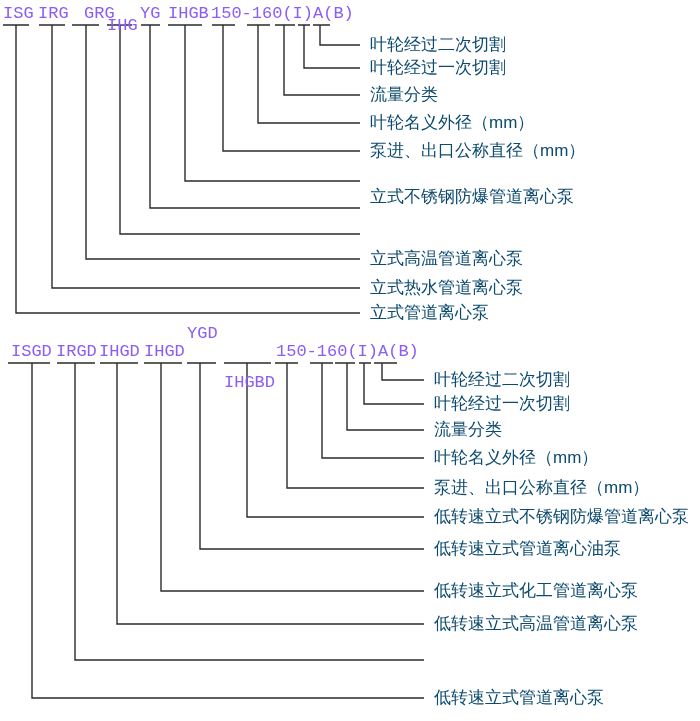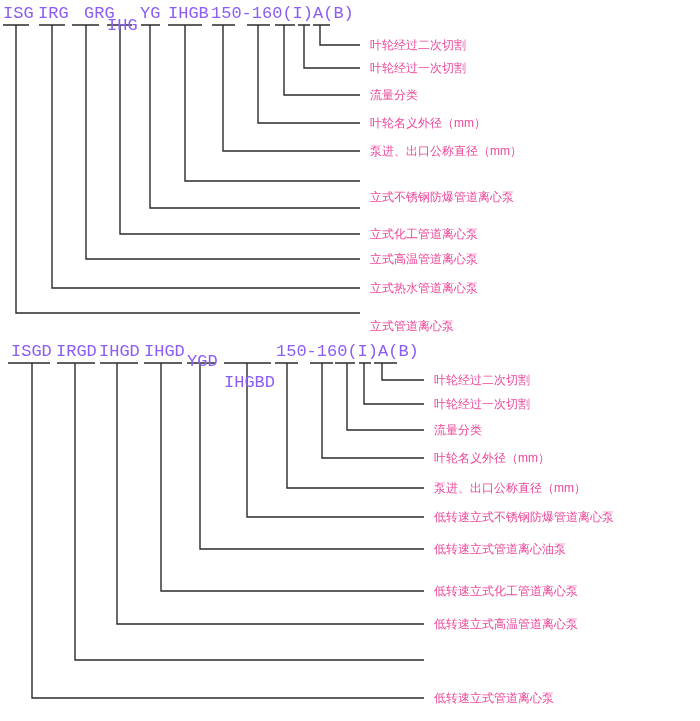--- a/index.html
+++ b/index.html
@@ -33,22 +33,22 @@
     font-family: "Liberation Mono", "DejaVu Sans Mono", monospace;
     font-size: 17px;
     font-weight: 400;
     letter-spacing: 0px;
     color: #8b5cf6;
     white-space: nowrap;
     line-height: 19px;
   }
   .leaf-label {
     position: absolute;
-    font-size: 12px;
-    color: #ec4899;
+    font-size: 17px;
+    color: #0c4a6e;
     white-space: nowrap;
     line-height: 20px;
     font-family: "Liberation Sans", "DejaVu Sans", sans-serif;
   }
 </style>
 </head>
 <body>
 
 <div id="stage">
 
@@ -86,30 +86,29 @@
   <span class="code-seg" style="left:140px; top:4px;">YG</span>
   <span class="code-seg" style="left:168px; top:4px;">IHGB</span>
   <span class="code-seg" style="left:211px; top:4px;">150-160(I)A(B)</span>
 
   <span class="leaf-label" style="left:370px; top:35px;">叶轮经过二次切割</span>
   <span class="leaf-label" style="left:370px; top:58px;">叶轮经过一次切割</span>
   <span class="leaf-label" style="left:370px; top:85px;">流量分类</span>
   <span class="leaf-label" style="left:370px; top:113px;">叶轮名义外径（mm）</span>
   <span class="leaf-label" style="left:370px; top:141px;">泵进、出口公称直径（mm）</span>
   <span class="leaf-label" style="left:370px; top:171px;margin-top:16px;">立式不锈钢防爆管道离心泵</span>
-  <span class="leaf-label" style="left:370px; top:224px;">立式化工管道离心泵</span>
   <span class="leaf-label" style="left:370px; top:278px;">立式热水管道离心泵</span>
   <span class="leaf-label" style="left:370px; top:249px;">立式高温管道离心泵</span>
-  <span class="leaf-label" style="left:370px; top:303px;margin-top:13px;">立式管道离心泵</span>
+  <span class="leaf-label" style="left:370px; top:303px;">立式管道离心泵</span>
 
   <span class="code-seg" style="left:11px;  top:342px;">ISGD</span>
   <span class="code-seg" style="left:56px;  top:342px;">IRGD</span>
   <span class="code-seg" style="left:99px;  top:342px;">IHGD</span>
   <span class="code-seg" style="left:144px; top:342px;">IHGD</span>
-  <span class="code-seg" style="left:187px; top:352px;font-family:Liberation Mono, monospace;">YGD</span>
+  <span class="code-seg" style="left:187px; top:324px;font-family:Liberation Mono, monospace;">YGD</span>
   <span class="code-seg" style="left:224px; top:342px;margin-top:31px;">IHGBD</span>
   <span class="code-seg" style="left:276px; top:342px;">150-160(I)A(B)</span>
 
   <span class="leaf-label" style="left:434px; top:370px;">叶轮经过二次切割</span>
   <span class="leaf-label" style="left:434px; top:394px;">叶轮经过一次切割</span>
   <span class="leaf-label" style="left:434px; top:420px;">流量分类</span>
   <span class="leaf-label" style="left:434px; top:448px;">叶轮名义外径（mm）</span>
   <span class="leaf-label" style="left:434px; top:478px;">泵进、出口公称直径（mm）</span>
   <span class="leaf-label" style="left:434px; top:507px;">低转速立式不锈钢防爆管道离心泵</span>
   <span class="leaf-label" style="left:434px; top:539px;">低转速立式管道离心油泵</span>

